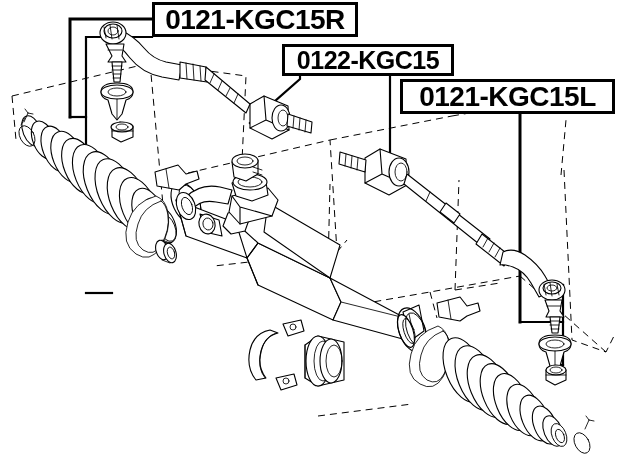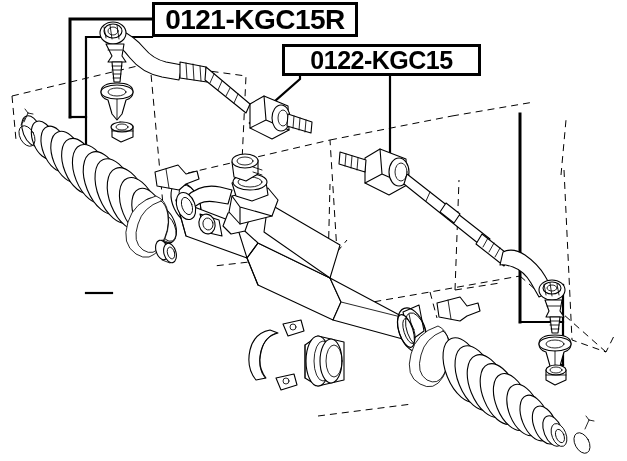--- a/index.html
+++ b/index.html
@@ -12,21 +12,21 @@
     border:3px solid #000;
     box-sizing:border-box;
     display:flex;align-items:center;justify-content:center;
     font-family:"Liberation Sans",sans-serif;
     font-weight:bold;
     color:#000;
     letter-spacing:-0.5px;
     white-space:nowrap;
   }
   #lbl-r{left:152px;top:2px;width:206px;height:35px;font-size:28px;}
-  #lbl-c{left:282px;top:44px;width:199px;height:32px;font-size:25px;}
+  #lbl-c{left:282px;top:44px;width:172px;height:32px;font-size:25px;}
   #lbl-l{left:400px;top:79px;width:215px;height:35px;font-size:28px;}
 </style>
 </head>
 <body>
 
 <div id="stage">
 
   <svg width="627" height="461" viewBox="0 0 627 461">
     <defs>
       <style>
@@ -297,14 +297,15 @@
       <ellipse class="ln-t" cx="556" cy="370" rx="6" ry="3"></ellipse>
       <path class="ln-t" d="M546,375 L566,375"></path>
     </g>
 
   </svg>
 
   <div class="part-label" id="lbl-r">0121-KGC15R</div>
 
   <div class="part-label" id="lbl-c">0122-KGC15</div>
 
+  <div class="part-label" id="lbl-l">0121-KGC15L</div>
 
 </div>
 
 </body></html>

